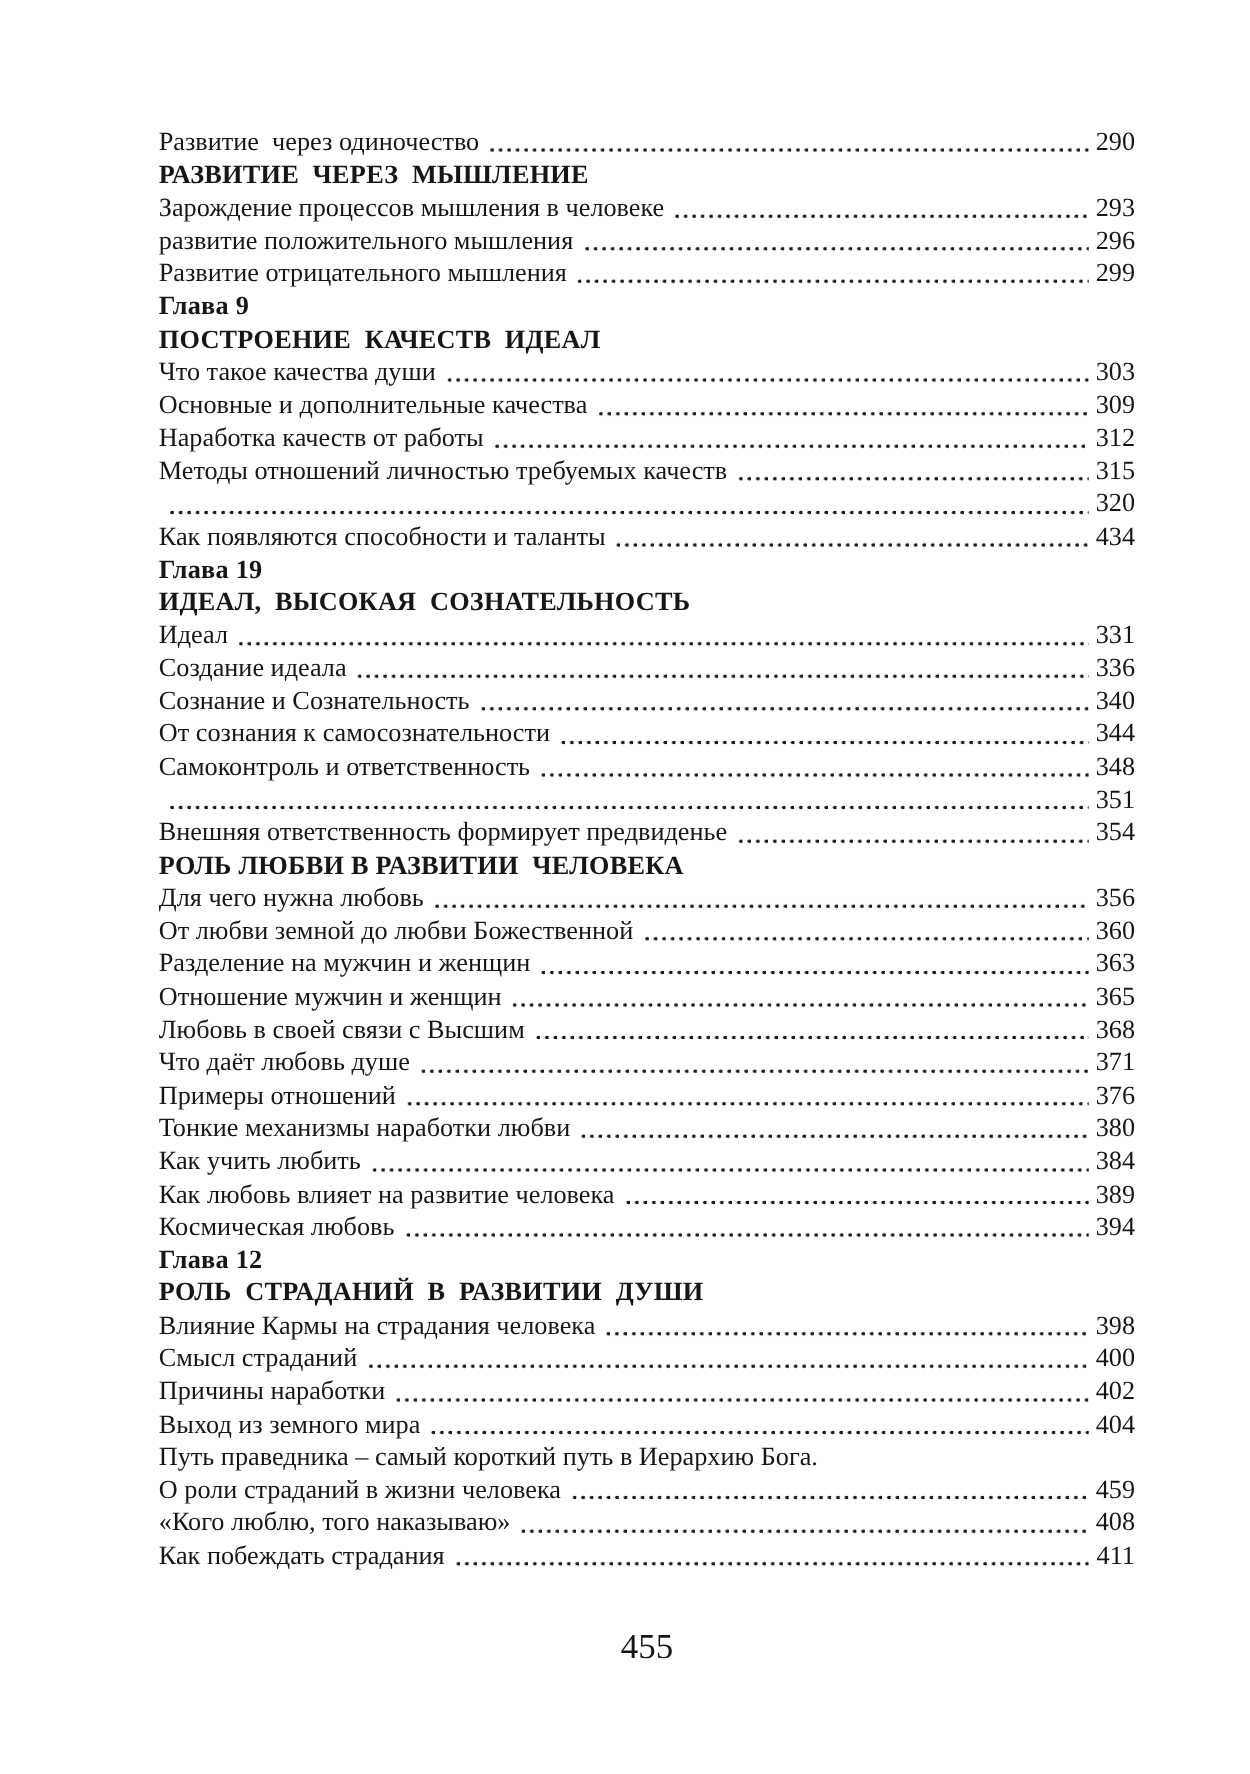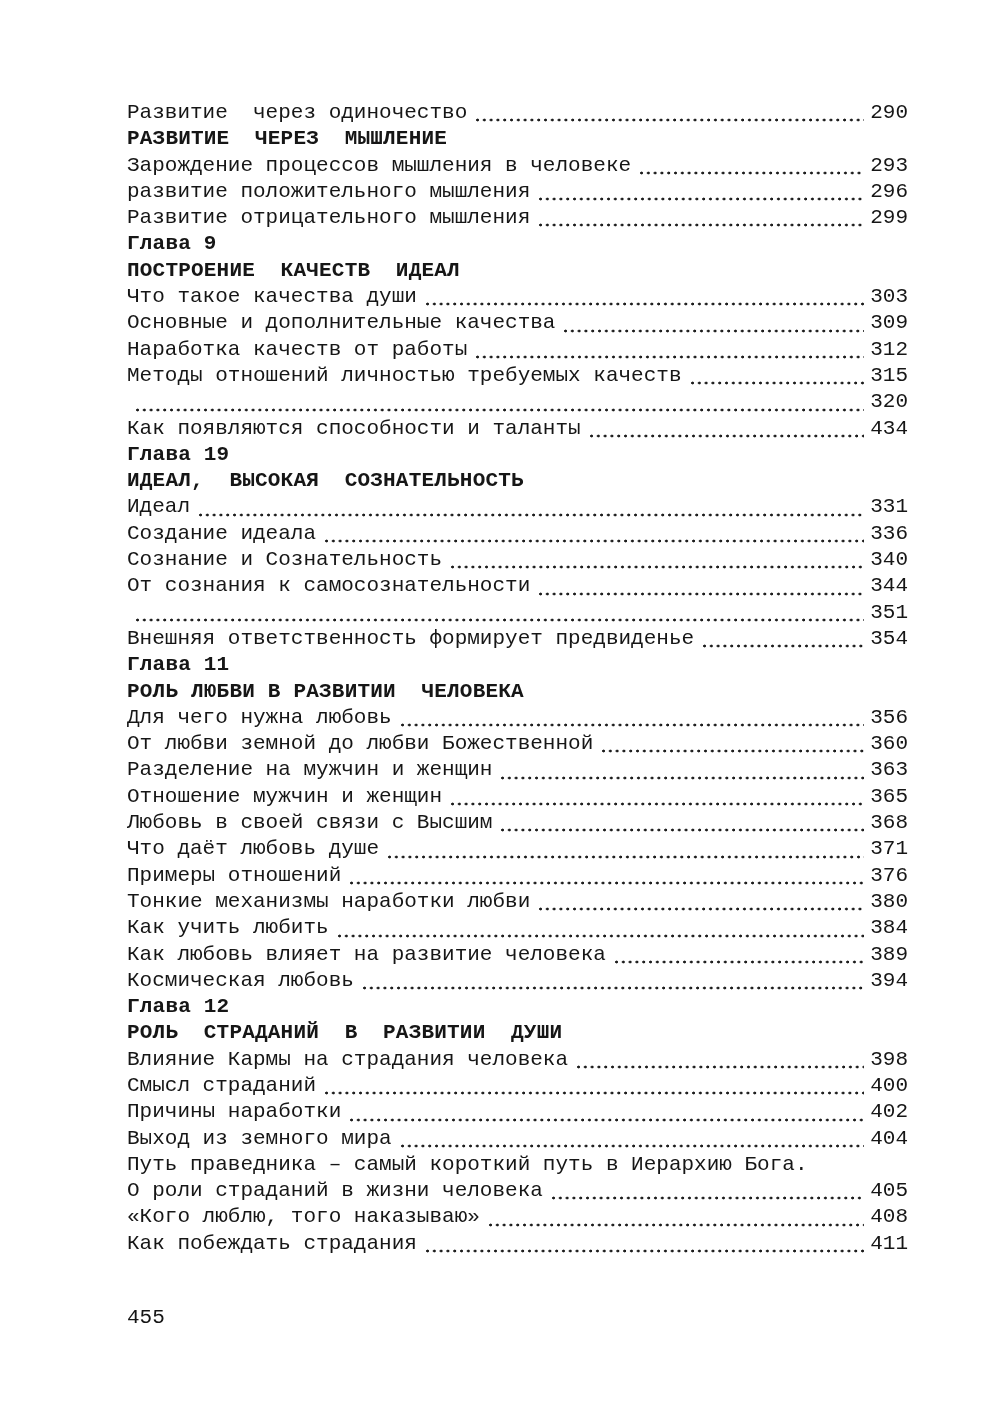--- a/index.html
+++ b/index.html
@@ -6,21 +6,21 @@
     margin: 0;
     padding: 0;
     background: #ffffff;
   }
   .page {
     position: relative;
     width: 1000px;
     height: 1419px;
     background: #ffffff;
     overflow: hidden;
-    font-family: Liberation Mono, monospace;
+    font-family: Liberation Serif, serif;
     color: #161616;
   }
   .toc {
     position: absolute;
     left: 127px;
     top: 100px;
     width: 781px;
   }
   .row {
     display: flex;
@@ -58,21 +58,22 @@
   }
   .pg {
     flex: 0 0 auto;
     white-space: pre;
   }
   .folio {
     position: absolute;
     left: 127px;
     top: 1305px;
     width: 781px;
-    font-size: 21px;
+    text-align: center;
+    font-size: 28px;
     line-height: 26px;
   }
 </style>
 </head>
 <body>
 
 <div class="page">
   <div class="toc">
       <div class="row entry">
         <span class="title">Развитие  через одиночество</span>
@@ -152,30 +153,32 @@
         <span class="title">Сознание и Сознательность</span>
         <span class="leader"></span>
         <span class="pg">340</span>
       </div>
       <div class="row entry">
         <span class="title">От сознания к самосознательности</span>
         <span class="leader"></span>
         <span class="pg">344</span>
       </div>
       <div class="row entry">
+        <span class="title">Самоконтроль и ответственность</span>
+        <span class="leader"></span>
+        <span class="pg">348</span>
+      </div>
+      <div class="row entry">
         <span class="leader"></span>
         <span class="pg">351</span>
       </div>
       <div class="row entry">
         <span class="title">Внешняя ответственность формирует предвиденье</span>
         <span class="leader"></span>
         <span class="pg">354</span>
-      </div>
-      <div class="row chapter">
-        <span class="title">Глава 11</span>
       </div>
       <div class="row heading">
         <span class="title">РОЛЬ ЛЮБВИ В РАЗВИТИИ  ЧЕЛОВЕКА</span>
       </div>
       <div class="row entry">
         <span class="title">Для чего нужна любовь</span>
         <span class="leader"></span>
         <span class="pg">356</span>
       </div>
       <div class="row entry">
@@ -253,21 +256,21 @@
         <span class="title">Выход из земного мира</span>
         <span class="leader"></span>
         <span class="pg">404</span>
       </div>
       <div class="row plain">
         <span class="title">Путь праведника – самый короткий путь в Иерархию Бога.</span>
       </div>
       <div class="row entry">
         <span class="title">О роли страданий в жизни человека</span>
         <span class="leader"></span>
-        <span class="pg">405</span>
+        <span class="pg">459</span>
       </div>
       <div class="row entry">
         <span class="title">«Кого люблю, того наказываю»</span>
         <span class="leader"></span>
         <span class="pg">408</span>
       </div>
       <div class="row entry">
         <span class="title">Как побеждать страдания</span>
         <span class="leader"></span>
         <span class="pg">411</span>

